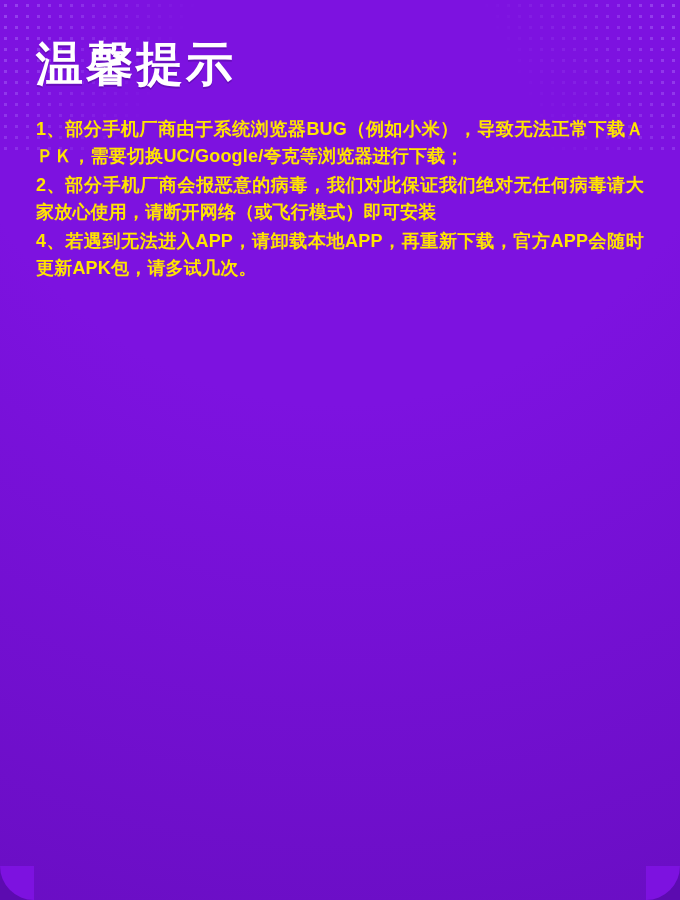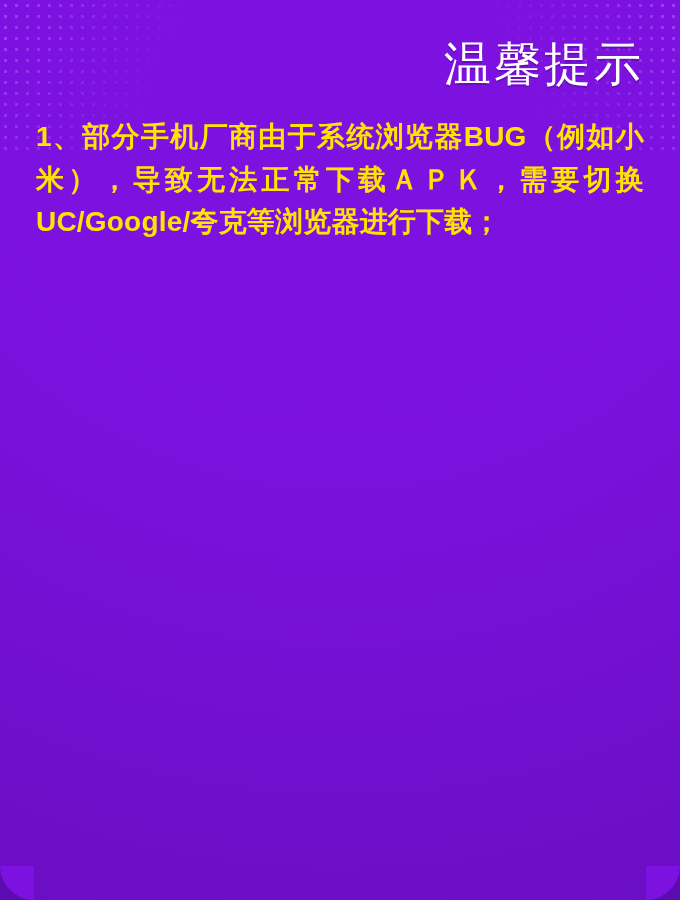--- a/index.html
+++ b/index.html
@@ -45,32 +45,32 @@
   }
 
   .card-inner {
     position: relative;
     z-index: 2;
     padding: 38px 36px 0 36px;
   }
 
   #notice-title {
     margin: 0 0 26px 0;
-    text-align: right;
+    text-align: left;
     color: #ffffff;
     font-size: 47px;
     line-height: 1.1;
-    font-weight: normal;
+    font-weight: bold;
     letter-spacing: 3px;
     text-shadow: 0 2px 0 rgba(40,0,80,0.25);
   }
 
   #notice-body {
     color: #ffe400;
-    font-size: 28px;
+    font-size: 18px;
     line-height: 1.53;
     font-weight: bold;
     letter-spacing: 0.2px;
   }
 
   #notice-body .para {
     margin: 0 0 1px 0;
     text-align: justify;
     text-justify: inter-ideograph;
   }
@@ -100,18 +100,20 @@
 
 <div id="notice-card">
   <div class="dots left"></div>
   <div class="dots right"></div>
 
   <div class="card-inner">
     <h1 id="notice-title">温馨提示</h1>
 
     <div id="notice-body">
       <p class="para">1、部分手机厂商由于系统浏览器BUG（例如小米），导致无法正常下载ＡＰＫ，需要切换UC/Google/夸克等浏览器进行下载；</p>
+      <p class="para">2、部分手机厂商会报恶意的病毒，我们对此保证我们绝对无任何病毒请大家放心使用，请断开网络（或飞行模式）即可安装</p>
+      <p class="para">4、若遇到无法进入APP，请卸载本地APP，再重新下载，官方APP会随时更新APK包，请多试几次。</p>
     </div>
   </div>
 
   <div class="corner-mask l"></div>
   <div class="corner-mask r"></div>
 </div>
 
 </body></html>

